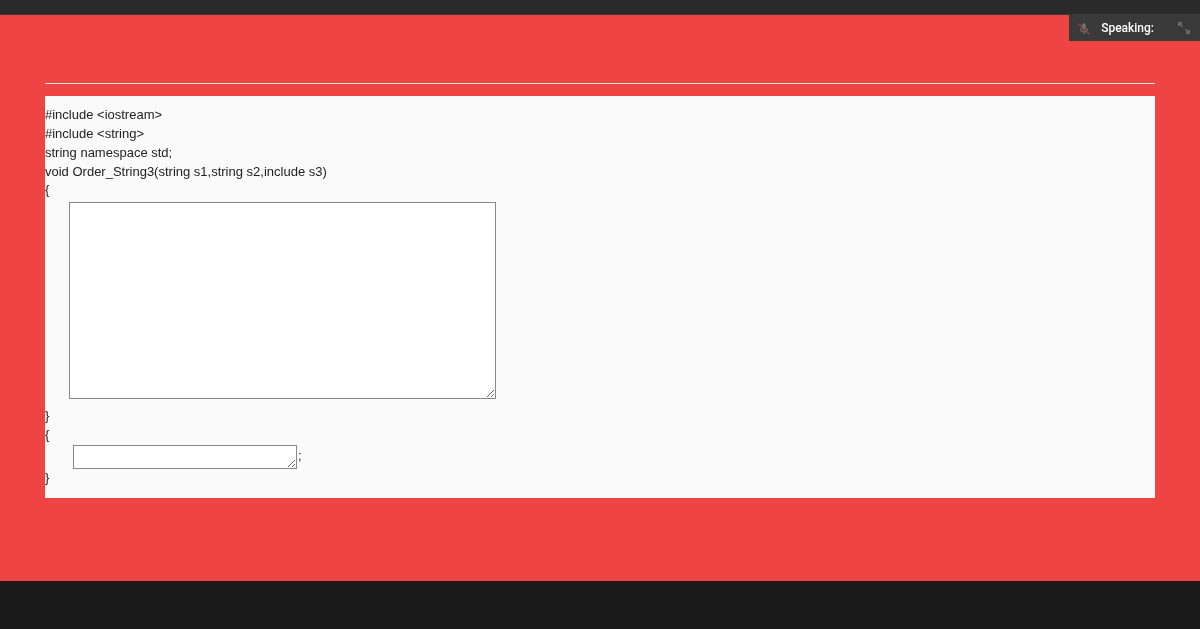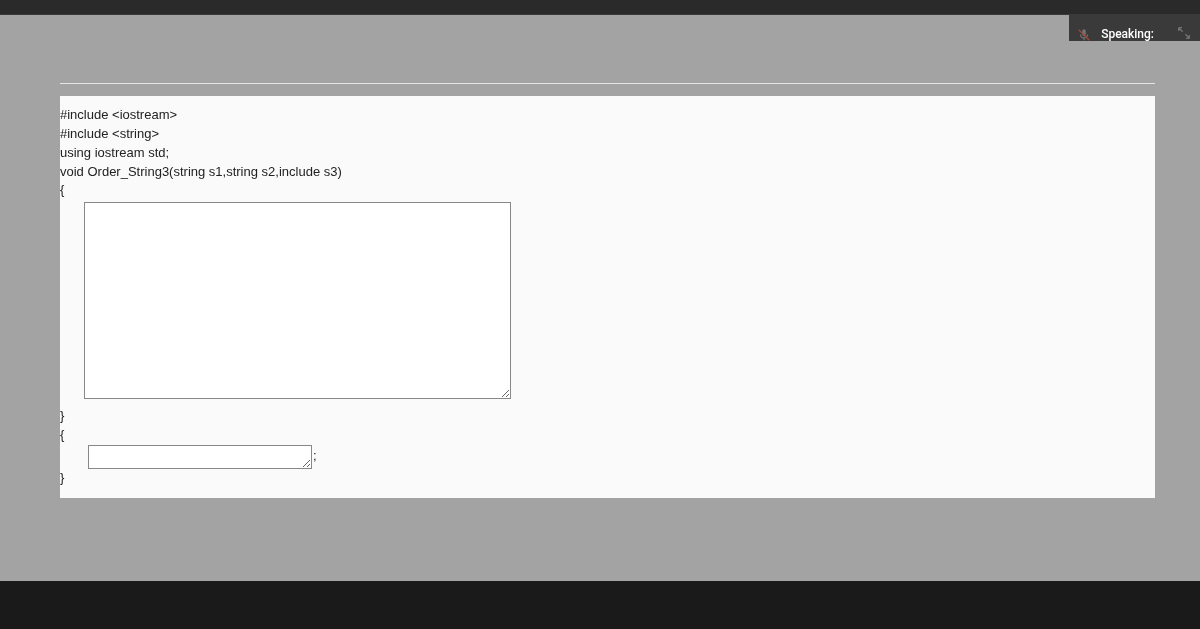--- a/index.html
+++ b/index.html
@@ -20,21 +20,21 @@
       background: #2a2a2a;
       border-bottom: 1px solid #3a3a3a;
     }
     .speaking-bar {
       position: absolute;
       top: 15px;
       right: 0;
       height: 26px;
       background: #3a3a3a;
       display: flex;
-      align-items: flex-end;
+      align-items: center;
       padding: 0 8px;
       gap: 10px;
       z-index: 10;
     }
     .mic-icon {
       width: 14px;
       height: 14px;
       opacity: 0.6;
     }
     .speaking-label {
@@ -55,22 +55,21 @@
       width: 6px;
       height: 4px;
       background: #e74c3c;
     }
     .main-panel {
       position: absolute;
       top: 15px;
       left: 0;
       right: 0;
       bottom: 48px;
-      background: #a3a3a3;
-      padding-left: 15px;
+      background: #ef4444;
     }
     .content-area {
       padding: 0 45px;
       height: 100%;
       overflow: hidden;
     }
     .divider-line {
       height: 1px;
       background: #e5e5e5;
       margin-top: 68px;
@@ -144,21 +143,21 @@
 
 <div class="red-accent"></div>
 
 <div class="main-panel">
   <div class="content-area">
     <div class="divider-line"></div>
 
     <div class="code-block">
       <div class="code-line">#include &lt;iostream&gt;</div>
       <div class="code-line">#include &lt;string&gt;</div>
-      <div class="code-line">using iostream std;</div>
+      <div class="code-line">string namespace std;</div>
       <div class="code-line">void Order_String3(string s1,string s2,include s3)</div>
       <div class="code-line">{</div>
       <textarea class="textarea-large" value="" style=""></textarea>
       <div class="code-line">}</div>
       <div class="code-line">{</div>
       <div class="input-row">
         <textarea class="textarea-small" value="" style=""></textarea>
         <span class="semicolon">;</span>
       </div>
       <div class="code-line">}</div>

